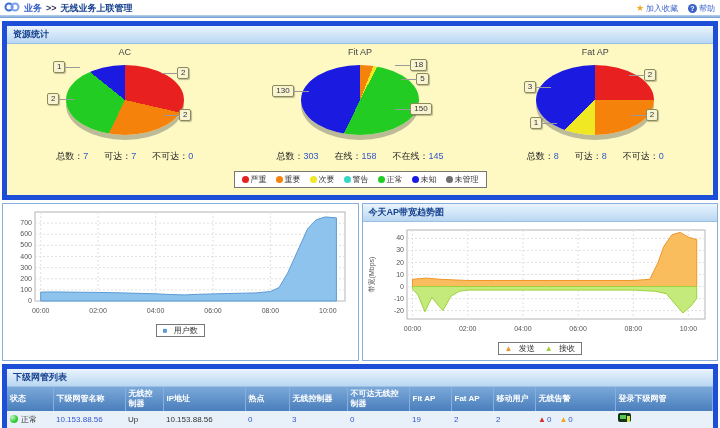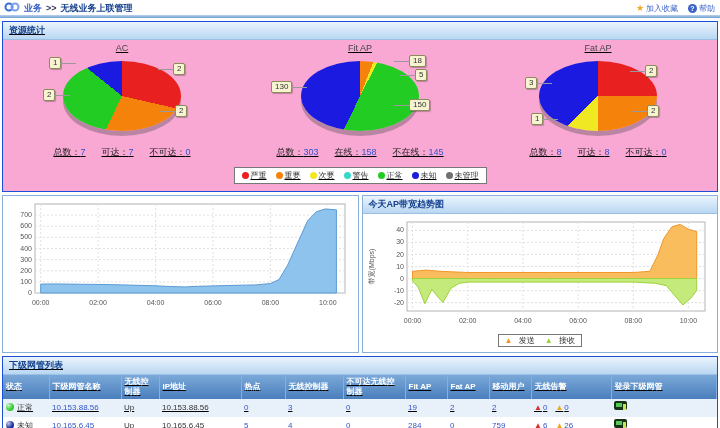--- a/index.html
+++ b/index.html
@@ -15,21 +15,21 @@
   .crumb .page{color:#16418e;font-weight:bold;text-align:right;}
   .toplinks{display:flex;align-items:center;gap:10px;font-size:8px;}
   .toplinks a{color:#3a62c8;display:flex;align-items:center;gap:2px;}
   .star-ic::before{content:"★";color:#f5a623;font-size:9px;}
   .help-ic{display:inline-block;width:9px;height:9px;border-radius:50%;background:#3a62c8;color:#fff;
     font-size:7px;line-height:9px;text-align:center;font-weight:bold;}
   .help-ic::before{content:"?";}
   .divider{height:3px;background:linear-gradient(#b9d4ee,#6f9cce);margin-bottom:3px;}
 
   
-  .panel{border:1px solid #1d4ed8;margin:0 2px 3px 2px;background:#f9a8d4;text-decoration:underline;}
+  .panel{border:5px solid #1d4ed8;margin:0 2px 3px 2px;background:#fef9c3;}
   .panel-header{background:linear-gradient(#eaf4fd,#b9d7f2);border-bottom:1px solid #9cc0e4;
     color:#16418e;font-weight:bold;font-size:9px;padding:2px 6px;}
 
   
   .pies-row{display:flex;}
   .pie-block{flex:1;position:relative;padding-top:3px;}
   .pie-title{text-align:center;font-size:9px;color:#444;}
   .pie-wrap{position:relative;height:88px;}
   .pie{position:absolute;left:50%;top:8px;transform:translateX(-50%);width:118px;height:70px;
     border-radius:50%;box-shadow:0 5px 0 rgba(70,70,70,.35);}
@@ -216,20 +216,25 @@
           <line x1="30" y1="49.5" x2="340" y2="49.5" stroke="#e0e0e0" stroke-dasharray="2,2"></line>
           <text x="27" y="51.5" font-size="7" fill="#555" text-anchor="end">400</text>
           <line x1="30" y1="38.4" x2="340" y2="38.4" stroke="#e0e0e0" stroke-dasharray="2,2"></line>
           <text x="27" y="40.4" font-size="7" fill="#555" text-anchor="end">500</text>
           <line x1="30" y1="27.3" x2="340" y2="27.3" stroke="#e0e0e0" stroke-dasharray="2,2"></line>
           <text x="27" y="29.3" font-size="7" fill="#555" text-anchor="end">600</text>
           <line x1="30" y1="16.1" x2="340" y2="16.1" stroke="#e0e0e0" stroke-dasharray="2,2"></line>
           <text x="27" y="18.1" font-size="7" fill="#555" text-anchor="end">700</text>
           <path d="M35.7,94.0 L35.7,85.1 L50.1,84.9 L64.4,85.1 L78.8,85.3 L93.1,85.4 L121.9,86.0 L150.6,86.8 L164.9,87.5 L179.3,87.9 L193.6,87.3 L208.0,86.9 L222.3,86.5 L236.7,86.2 L251.0,85.9 L265.4,84.5 L274.0,80.6 L282.6,66.2 L294.1,40.6 L302.7,21.7 L311.3,12.8 L319.9,10.0 L331.4,10.8 L331.4,94.0 Z" fill="#8ec3ee" stroke="#5a9bd5" stroke-width="1"></path>
         </svg>
+      <div class="chart-legend">
+        <div class="box">
+          <span class="legend-item"><span class="mk-sq" style="color: rgb(90, 155, 213);"></span>&nbsp;<span>用户数</span></span>
+        </div>
+      </div>
     </div>
   </div>
 
   <div class="trend-panel">
     <div class="panel-header">今天AP带宽趋势图</div>
     <div class="chart-body">
       <svg width="348" height="112">
           <rect x="42" y="5" width="298" height="89" fill="#fff" stroke="#b4b4b4"></rect>
           <line x1="47.5" y1="5" x2="47.5" y2="94" stroke="#e0e0e0" stroke-dasharray="2,2"></line>
           <text x="47.5" y="106" font-size="7" fill="#555" text-anchor="middle">00:00</text>

